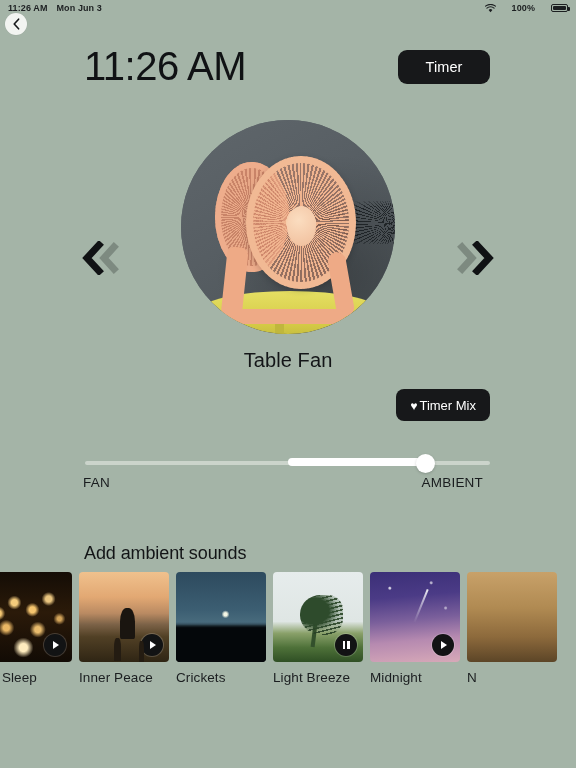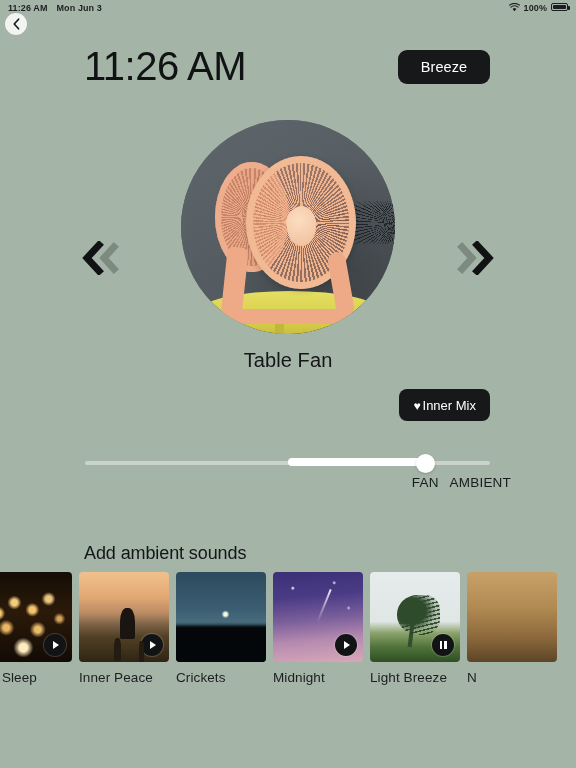--- a/index.html
+++ b/index.html
@@ -24,21 +24,21 @@
     position: absolute; left: 0; top: 0;
     width: 576px; height: 16px;
     display: flex; align-items: center;
     padding: 0 8px;
     box-sizing: border-box;
     font-size: 9px; font-weight: 600;
     color: #1c1f21;
     letter-spacing: .1px;
   }
   .sb-left { display: flex; align-items: center; gap: 9px; }
-  .sb-right { margin-left: auto; display: flex; gap: 4px; }
+  .sb-right { margin-left: auto; display: flex; align-items: center; gap: 16px; }
   .wifi-ico { display: inline-block; width: 11px; height: 9px; position: relative; }
   .wifi-ico svg { display:block; }
   .batt {
     width: 17px; height: 8px; border: 1px solid #1c1f21;
     border-radius: 2px; position: relative; box-sizing: border-box;
   }
   .batt:after {
     content: ""; position: absolute; right: -3px; top: 2px;
     width: 2px; height: 4px; background: #1c1f21; border-radius: 0 1px 1px 0;
   }
@@ -197,23 +197,23 @@
     height: 8px; border-radius: 4px;
     background: #ffffff;
   }
   .slider-thumb {
     position: absolute; top: -1px;
     width: 19px; height: 19px; border-radius: 50%;
     background: #ffffff;
     box-shadow: 0 1px 3px rgba(0,0,0,.18);
   }
   .slider-labels {
-    position: absolute; left: 83px; right: 65px; top: 475px;
-    display: flex; justify-content: flex-end;
-    font-size: 13.5px; color: #1a1d1f; letter-spacing: .2px; gap: 11px;
+    position: absolute; left: 83px; right: 93px; top: 475px;
+    display: flex; justify-content: space-between;
+    font-size: 13.5px; color: #1a1d1f; letter-spacing: .2px;
   }
 
   
   .amb-heading {
     position: absolute; left: 84px; top: 543px;
     font-size: 18px; font-weight: 500;
     color: #131517; letter-spacing: -.1px; text-align: right;
   }
   .amb-row {
     position: absolute; left: 0; top: 572px;
@@ -360,21 +360,21 @@
   <div class="back-btn">
     <span>
       <svg width="9" height="12" viewBox="0 0 9 12">
         <path d="M6.6 1.2 L2.2 6 L6.6 10.8" stroke="#16181a" stroke-width="1.6" fill="none" stroke-linecap="round" stroke-linejoin="round"></path>
       </svg>
     </span>
   </div>
 
   <div class="clock">11:26 AM</div>
   <div class="timer-btn">
-    <span>Breeze</span>
+    <span>Timer</span>
   </div>
 
   <div class="art-wrap">
     <div class="art-circle">
       <div class="art-bg"></div>
       <div class="art-palm"></div>
       <div class="art-table"></div>
       <div class="art-table-leg"></div>
       <div class="fan">
         <div class="fan-back"></div>
@@ -402,21 +402,21 @@
         <path d="M9 6 L19 17 L9 28" stroke="#7d8a80" stroke-width="7" fill="none" stroke-linecap="square" stroke-linejoin="miter"></path>
         <path d="M24 4 L36 17 L24 30" stroke="#101214" stroke-width="7" fill="none" stroke-linecap="square" stroke-linejoin="miter"></path>
       </svg>
     </span>
   </div>
 
   <div class="sound-title">Table Fan</div>
 
   <div class="save-mix">
     <span class="heart-ico">♥</span>
-    <span>Inner Mix</span>
+    <span>Timer Mix</span>
   </div>
 
   <div class="slider-wrap">
     <div class="slider-track" style="background: rgb(203, 212, 203);"></div>
     <div class="slider-fill" style="background: rgb(255, 255, 255); left: 50%; width: 34%;"></div>
     <div class="slider-thumb" style="left: calc(84% - 9px);"></div>
   </div>
   <div class="slider-labels">
     <span>FAN</span>
     <span>AMBIENT</span>
@@ -440,39 +440,39 @@
         </div>
         <div class="amb-label">Inner Peace</div>
       </div>
       <div class="amb-card">
         <div class="amb-thumb sc-crickets">
           <div class="pbtn">
             <div class="tri"></div>
           </div>
         </div>
         <div class="amb-label">Crickets</div>
-      </div>
-      <div class="amb-card">
-        <div class="amb-thumb sc-midnight">
-          <div class="pbtn">
-            <div class="tri"></div>
-          </div>
-        </div>
-        <div class="amb-label">Midnight</div>
       </div>
       <div class="amb-card">
         <div class="amb-thumb sc-breeze">
           <div class="pbtn">
             <div class="bars">
               <i></i>
               <i></i>
             </div>
           </div>
         </div>
         <div class="amb-label">Light Breeze</div>
       </div>
       <div class="amb-card">
+        <div class="amb-thumb sc-midnight">
+          <div class="pbtn">
+            <div class="tri"></div>
+          </div>
+        </div>
+        <div class="amb-label">Midnight</div>
+      </div>
+      <div class="amb-card">
         <div class="amb-thumb sc-partial"></div>
         <div class="amb-label">N</div>
       </div>
     </div>
 
 </div>
 
 </body></html>

